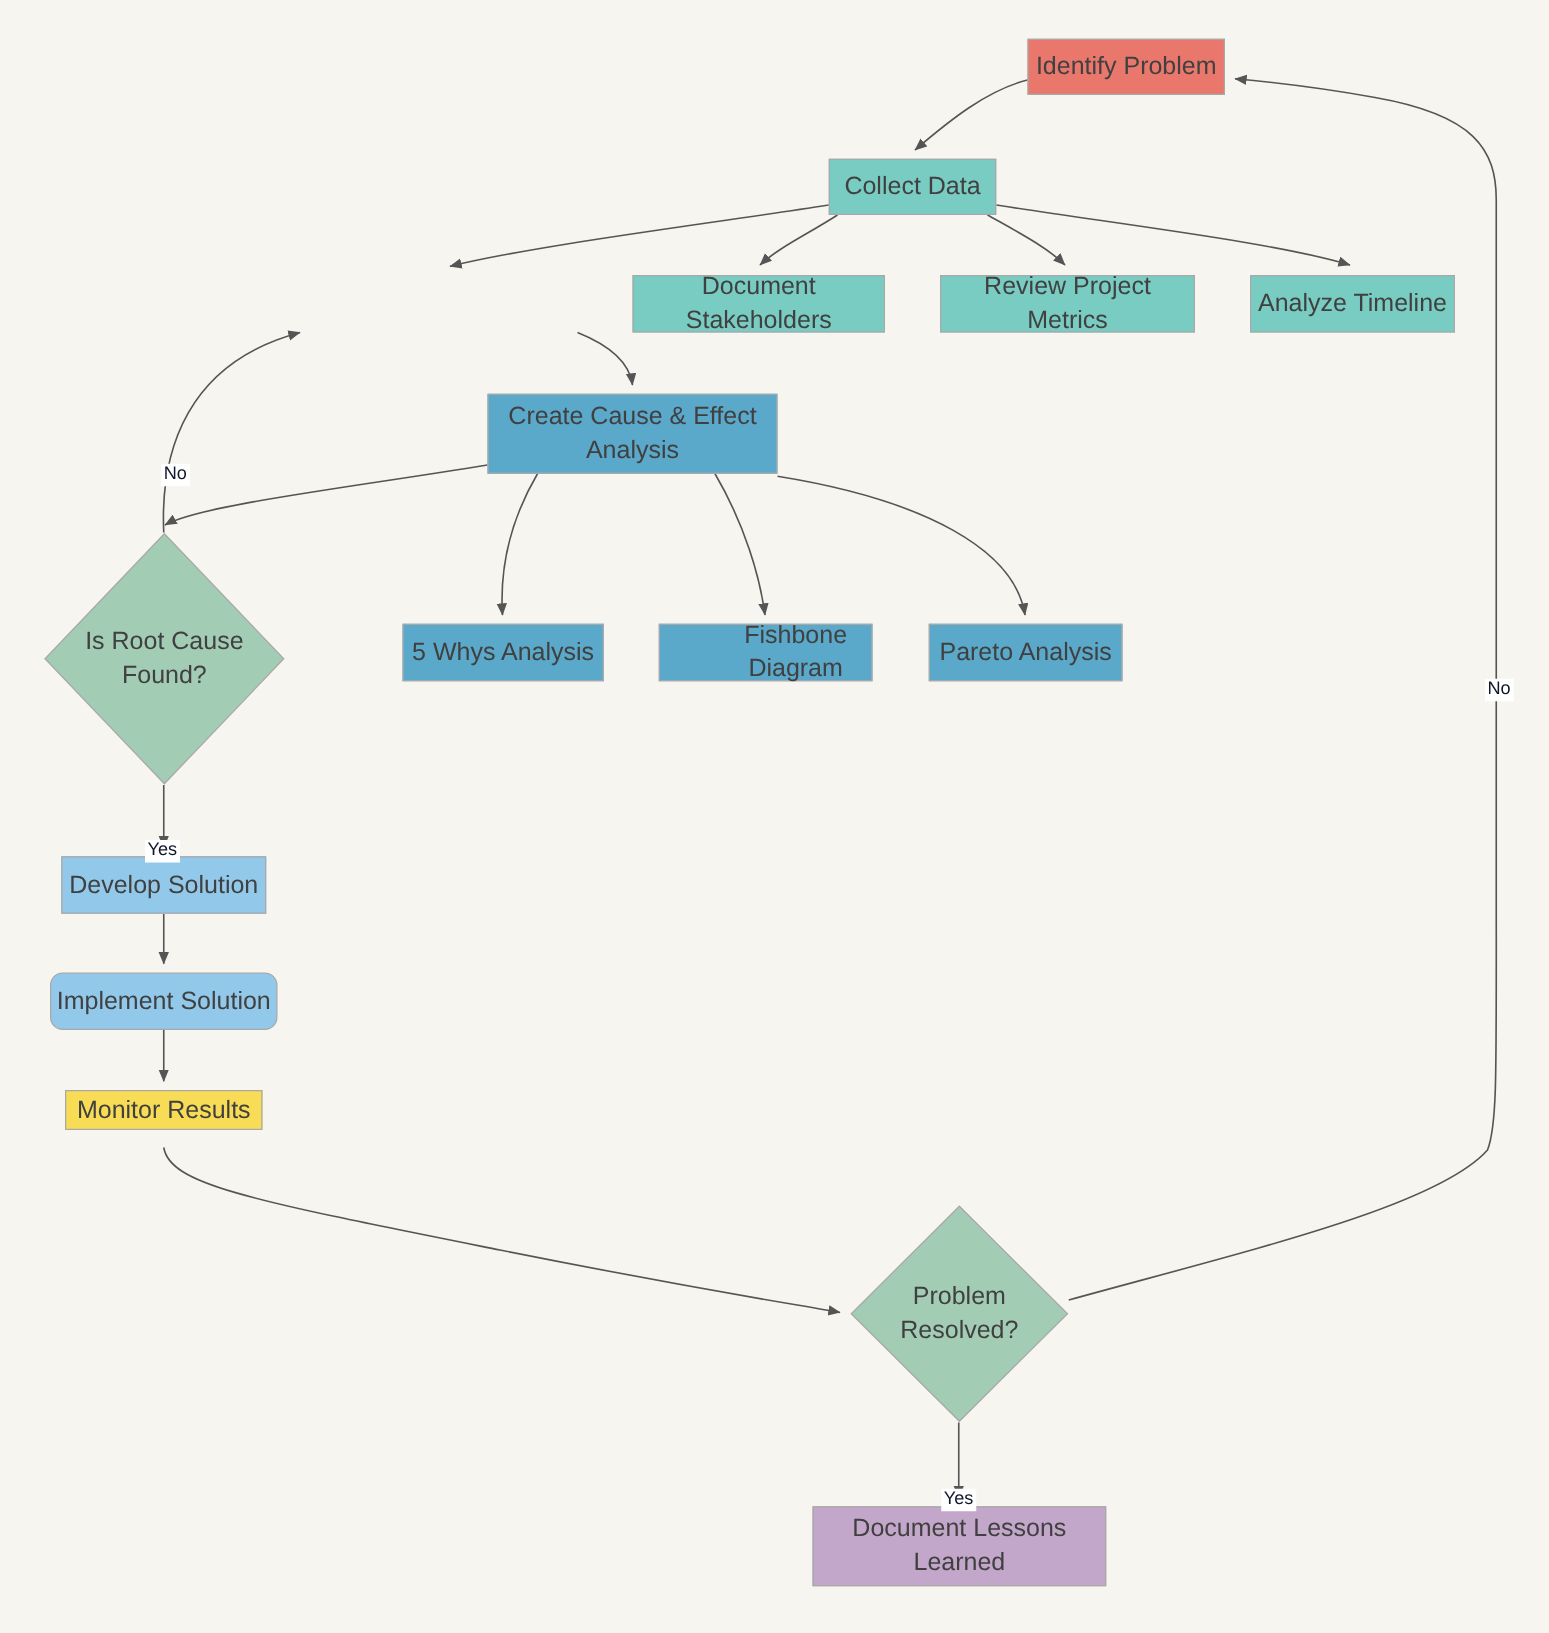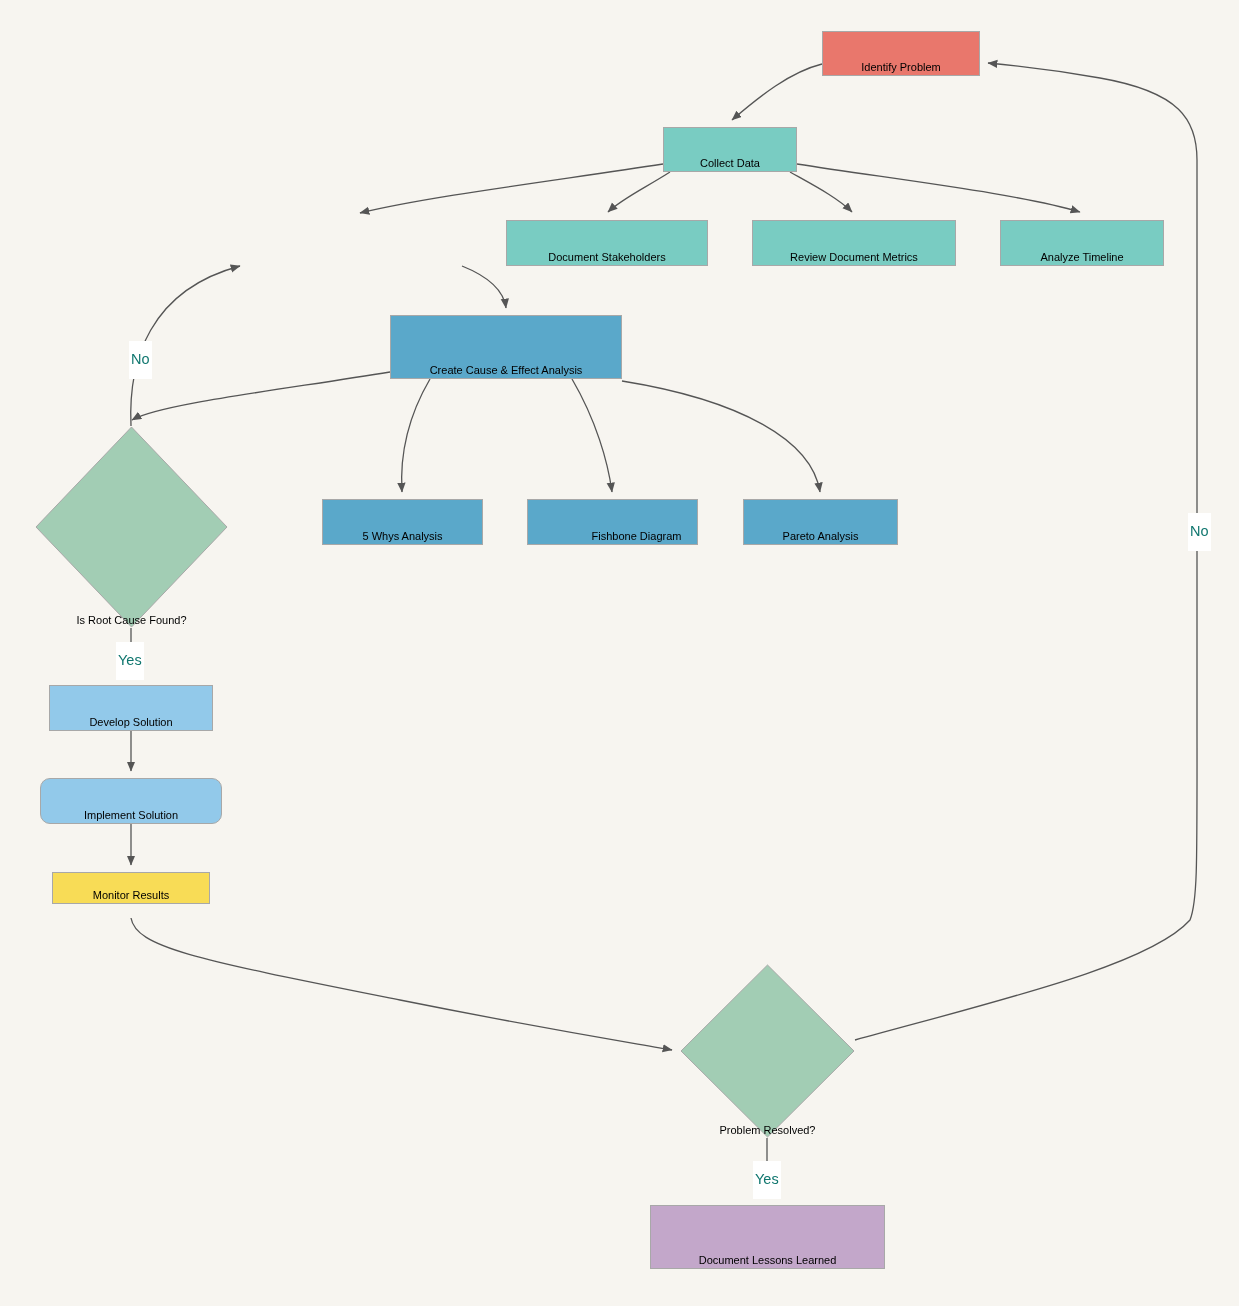--- a/index.html
+++ b/index.html
@@ -22,25 +22,25 @@
     left: 0;
     top: 0;
     width: 1239px;
     height: 1306px;
     pointer-events: none;
   }
   .node {
     position: absolute;
     box-sizing: border-box;
     display: flex;
-    align-items: flex-end;
+    align-items: center;
     justify-content: center;
     text-align: center;
-    color: #000000;
-    font-size: 11px;
+    color: #404040;
+    font-size: 20px;
     line-height: 1.35;
     border: 1px solid #a8a8a8;
     z-index: 2;
   }
   .node.diamond {
     border: none;
     background: transparent;
   }
   .diamond-shape {
     position: absolute;
@@ -49,26 +49,27 @@
     height: 100%;
   }
   .diamond-label {
     position: relative;
     z-index: 1;
     padding: 0 6px;
   }
   .edge-label {
     position: absolute;
     background: #ffffff;
-    color: #0f766e;
+    color: #0f172a;
     font-size: 14.5px;
     line-height: 1.1;
-    padding: 11px 2px;
+    padding: 1px 2px;
     z-index: 3;
     white-space: nowrap;
+    margin-top: 30px;
   }
 </style>
 </head>
 <body>
 
 <div id="canvas">
 
   <svg id="edges" viewBox="0 0 1239 1306" xmlns="http://www.w3.org/2000/svg">
     <defs>
       <marker id="arrow" markerWidth="9" markerHeight="9" refX="7.2" refY="3.2" orient="auto" markerUnits="strokeWidth">
@@ -120,21 +121,21 @@
   <div class="node" style="left:663px; top:127px; width:134px; height:45px; background:#79ccc2;">
     <span>Collect Data</span>
   </div>
 
 
   <div class="node" style="left:506px; top:220px; width:202px; height:46px; background:#79ccc2;">
     <span>Document Stakeholders</span>
   </div>
 
   <div class="node" style="left:752px; top:220px; width:204px; height:46px; background:#79ccc2;">
-    <span>Review Document Metrics</span>
+    <span>Review Project Metrics</span>
   </div>
 
   <div class="node" style="left:1000px; top:220px; width:164px; height:46px; background:#79ccc2;">
     <span>Analyze Timeline</span>
   </div>
 
   <div class="node" style="left:390px; top:315px; width:232px; height:64px; background:#5aa8ca;">
     <span>Create Cause &amp; Effect Analysis</span>
   </div>
 

